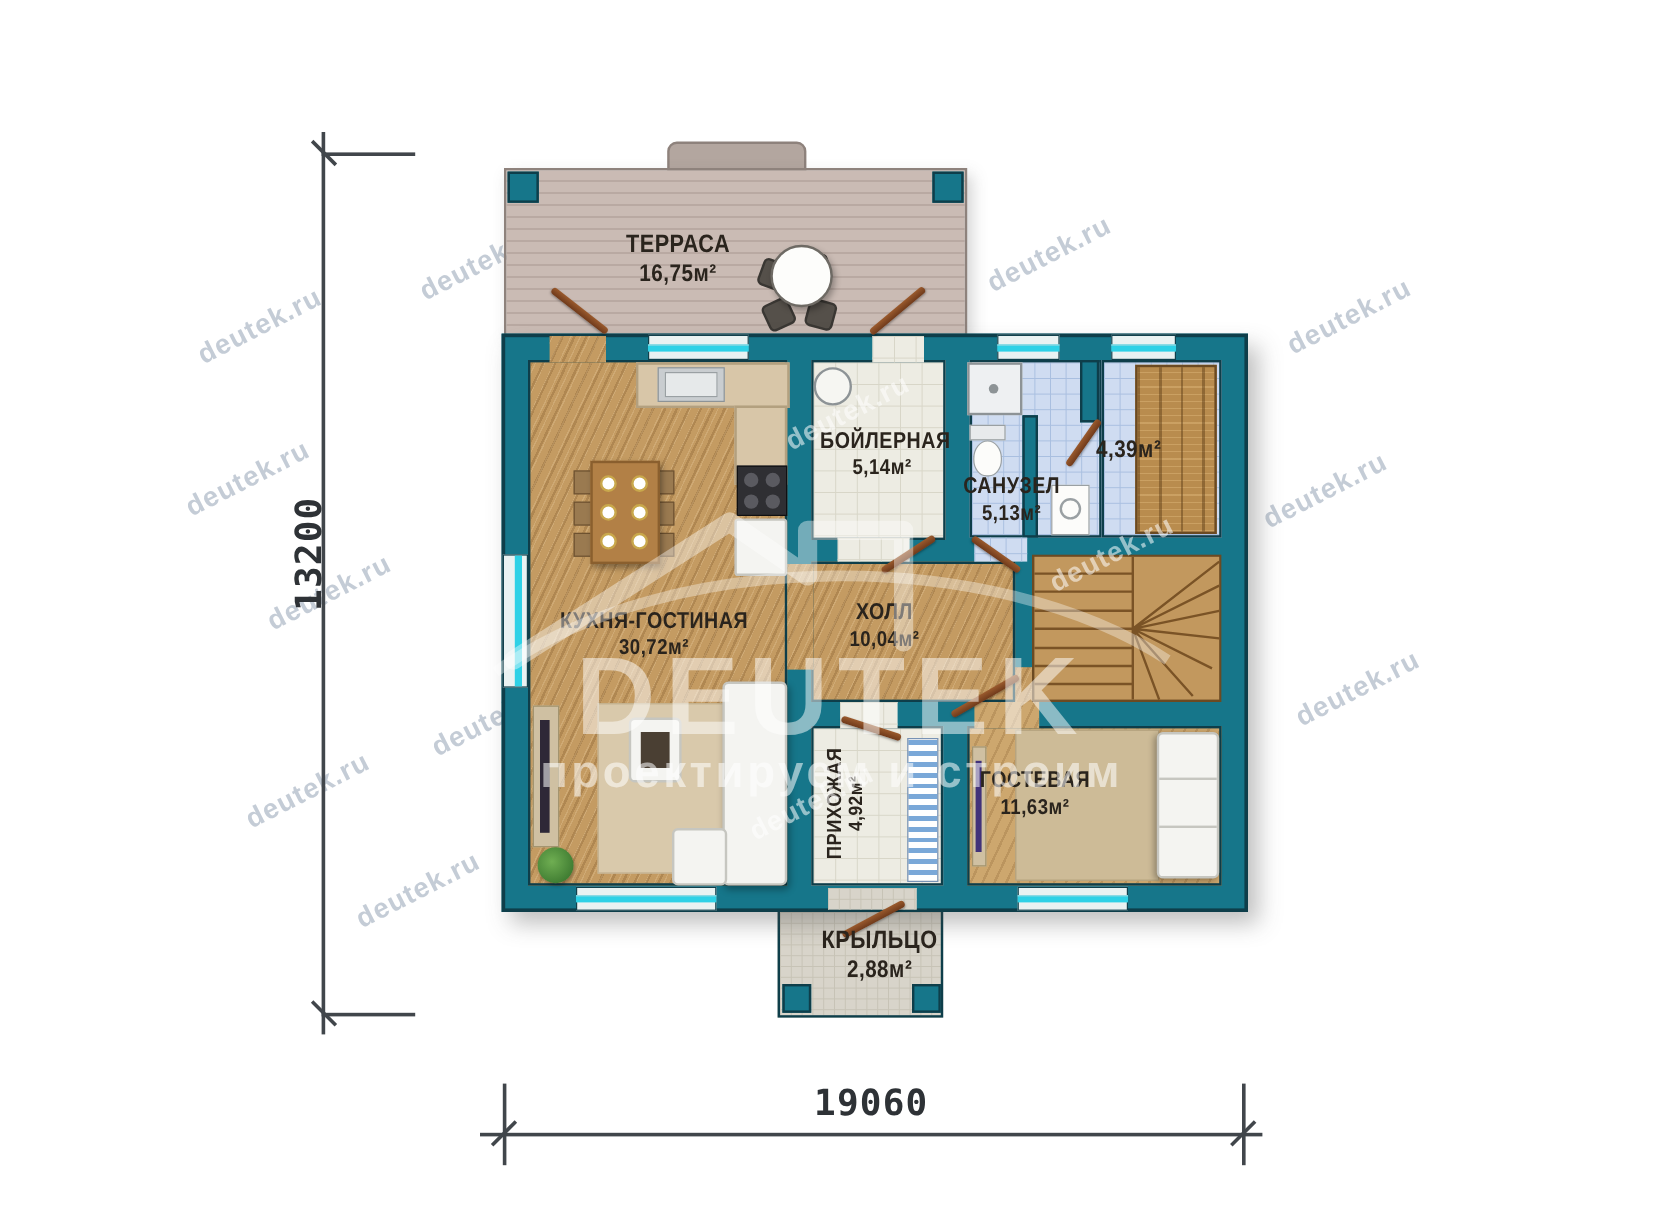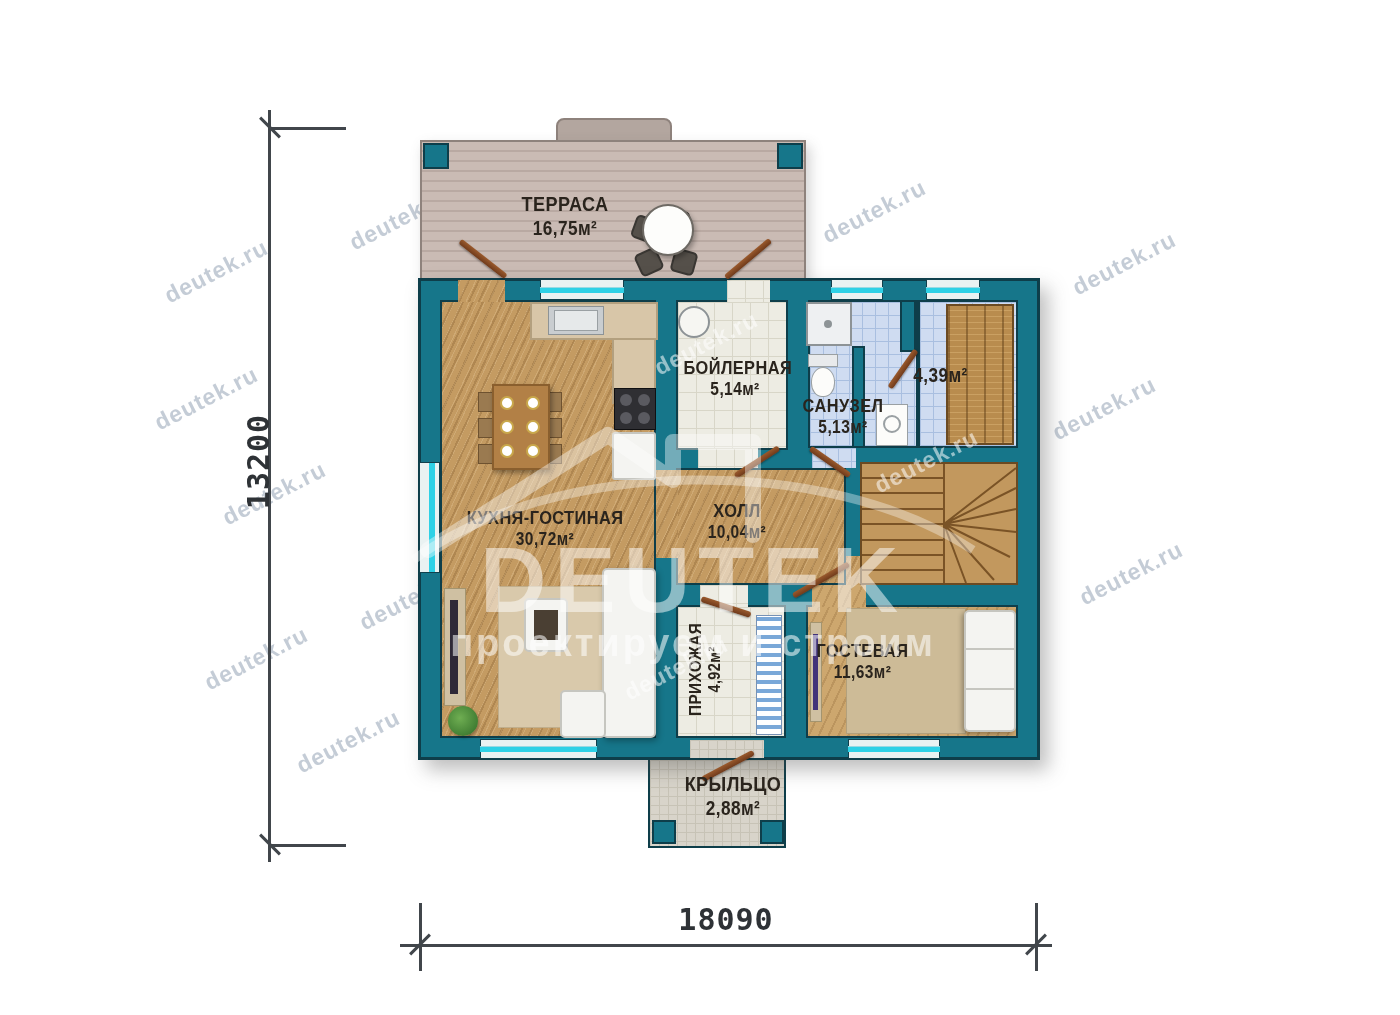--- a/index.html
+++ b/index.html
@@ -81,21 +81,21 @@
   <div class="abs dim" style="left:268px;top:844px;width:78px;height:3px;"></div>
   <div class="abs tick" style="left:256px;top:126px;transform:rotate(45deg);"></div>
   <div class="abs tick" style="left:256px;top:843px;transform:rotate(45deg);"></div>
   <div class="abs dimlabel" style="left:188px;top:444px;width:140px;transform:rotate(-90deg);">13200</div>
 
   <div class="abs dim" style="left:400px;top:944px;width:652px;height:3px;"></div>
   <div class="abs dim" style="left:419px;top:903px;width:3px;height:68px;"></div>
   <div class="abs dim" style="left:1035px;top:903px;width:3px;height:68px;"></div>
   <div class="abs tick" style="left:406px;top:943px;transform:rotate(-45deg);"></div>
   <div class="abs tick" style="left:1022px;top:943px;transform:rotate(-45deg);"></div>
-  <div class="abs dimlabel" style="left:656px;top:902px;width:140px;">18090</div>
+  <div class="abs dimlabel" style="left:656px;top:902px;width:140px;">19060</div>
 
   <div class="abs" style="left:556px;top:118px;width:116px;height:24px;background:#b3a69f;border:2px solid #8e827c;border-radius:8px 8px 0 0;"></div>
   <div class="abs deck" style="left:420px;top:140px;width:386px;height:140px;box-shadow:4px 6px 12px rgba(80,80,80,.25);"></div>
   <div class="abs pillar" style="left:423px;top:143px;width:26px;height:26px;"></div>
   <div class="abs pillar" style="left:777px;top:143px;width:26px;height:26px;"></div>
 
   <div class="abs" style="left:633px;top:217px;width:24px;height:24px;background:#55504a;border:2px solid #3a3733;border-radius:5px;transform:rotate(20deg);"></div>
   <div class="abs" style="left:668px;top:213px;width:24px;height:24px;background:#55504a;border:2px solid #3a3733;border-radius:5px;transform:rotate(-15deg);"></div>
   <div class="abs" style="left:637px;top:250px;width:24px;height:24px;background:#55504a;border:2px solid #3a3733;border-radius:5px;transform:rotate(-25deg);"></div>
   <div class="abs" style="left:672px;top:250px;width:24px;height:24px;background:#55504a;border:2px solid #3a3733;border-radius:5px;transform:rotate(15deg);"></div>

